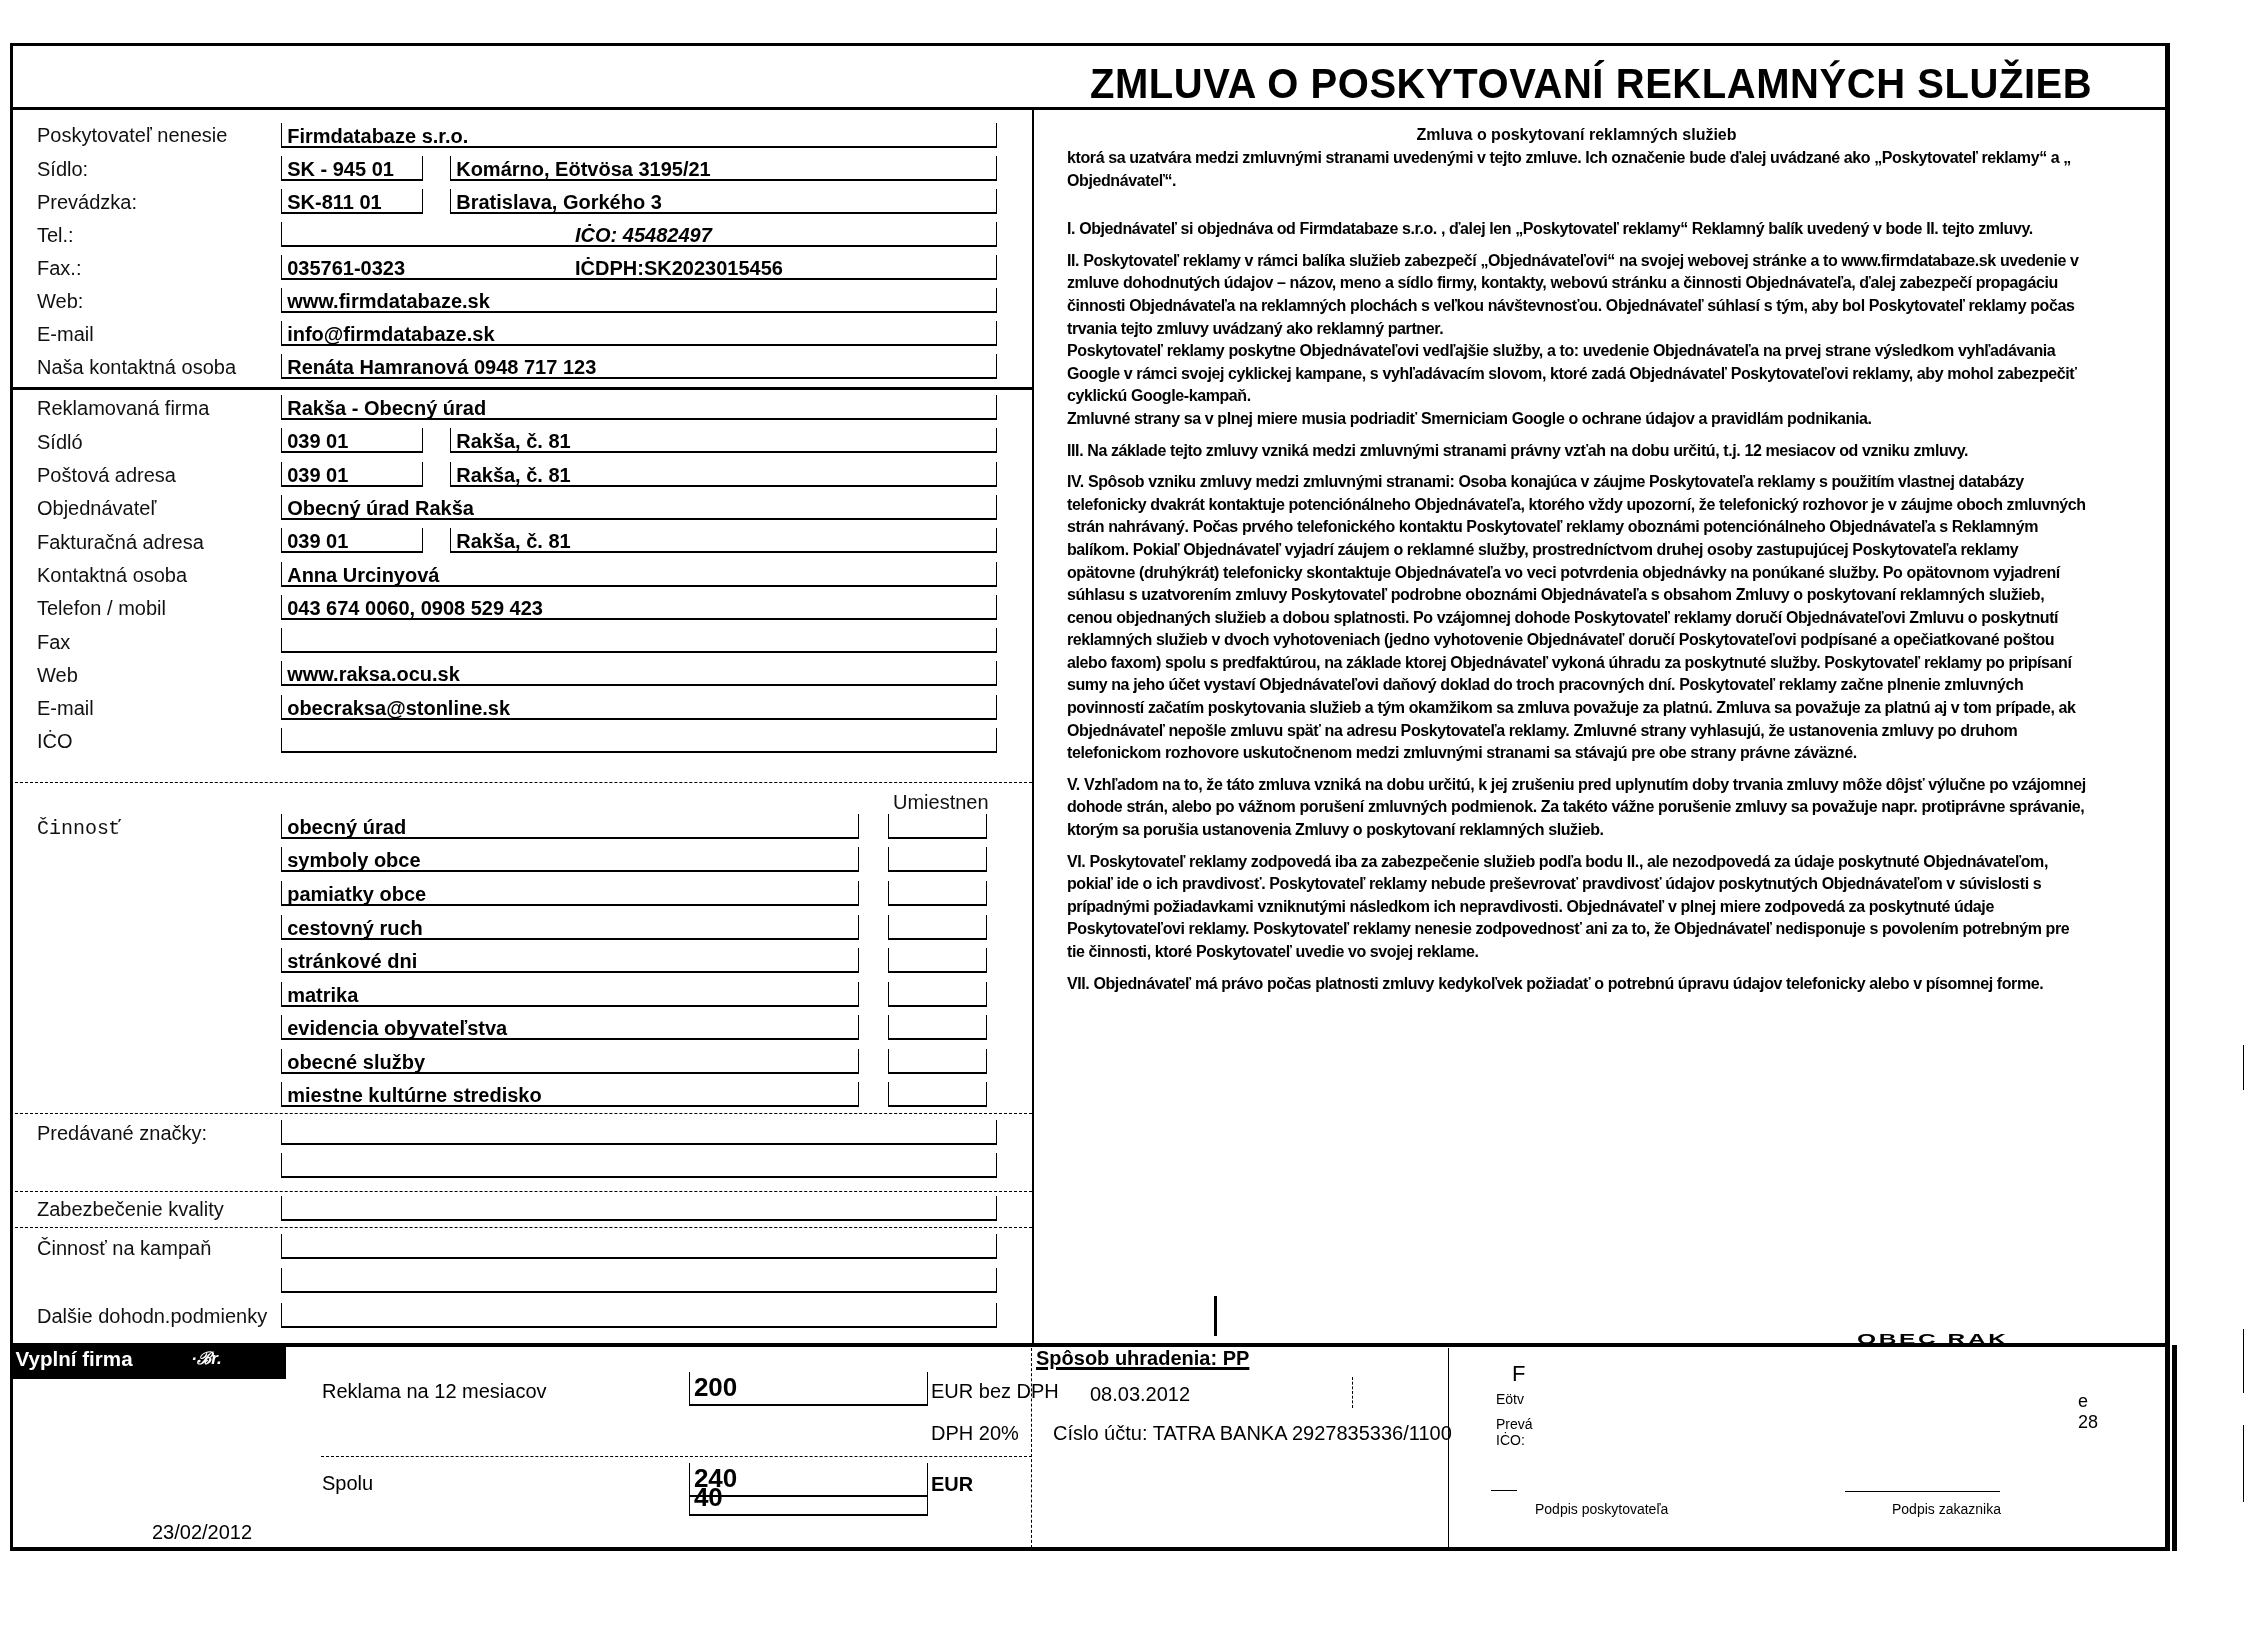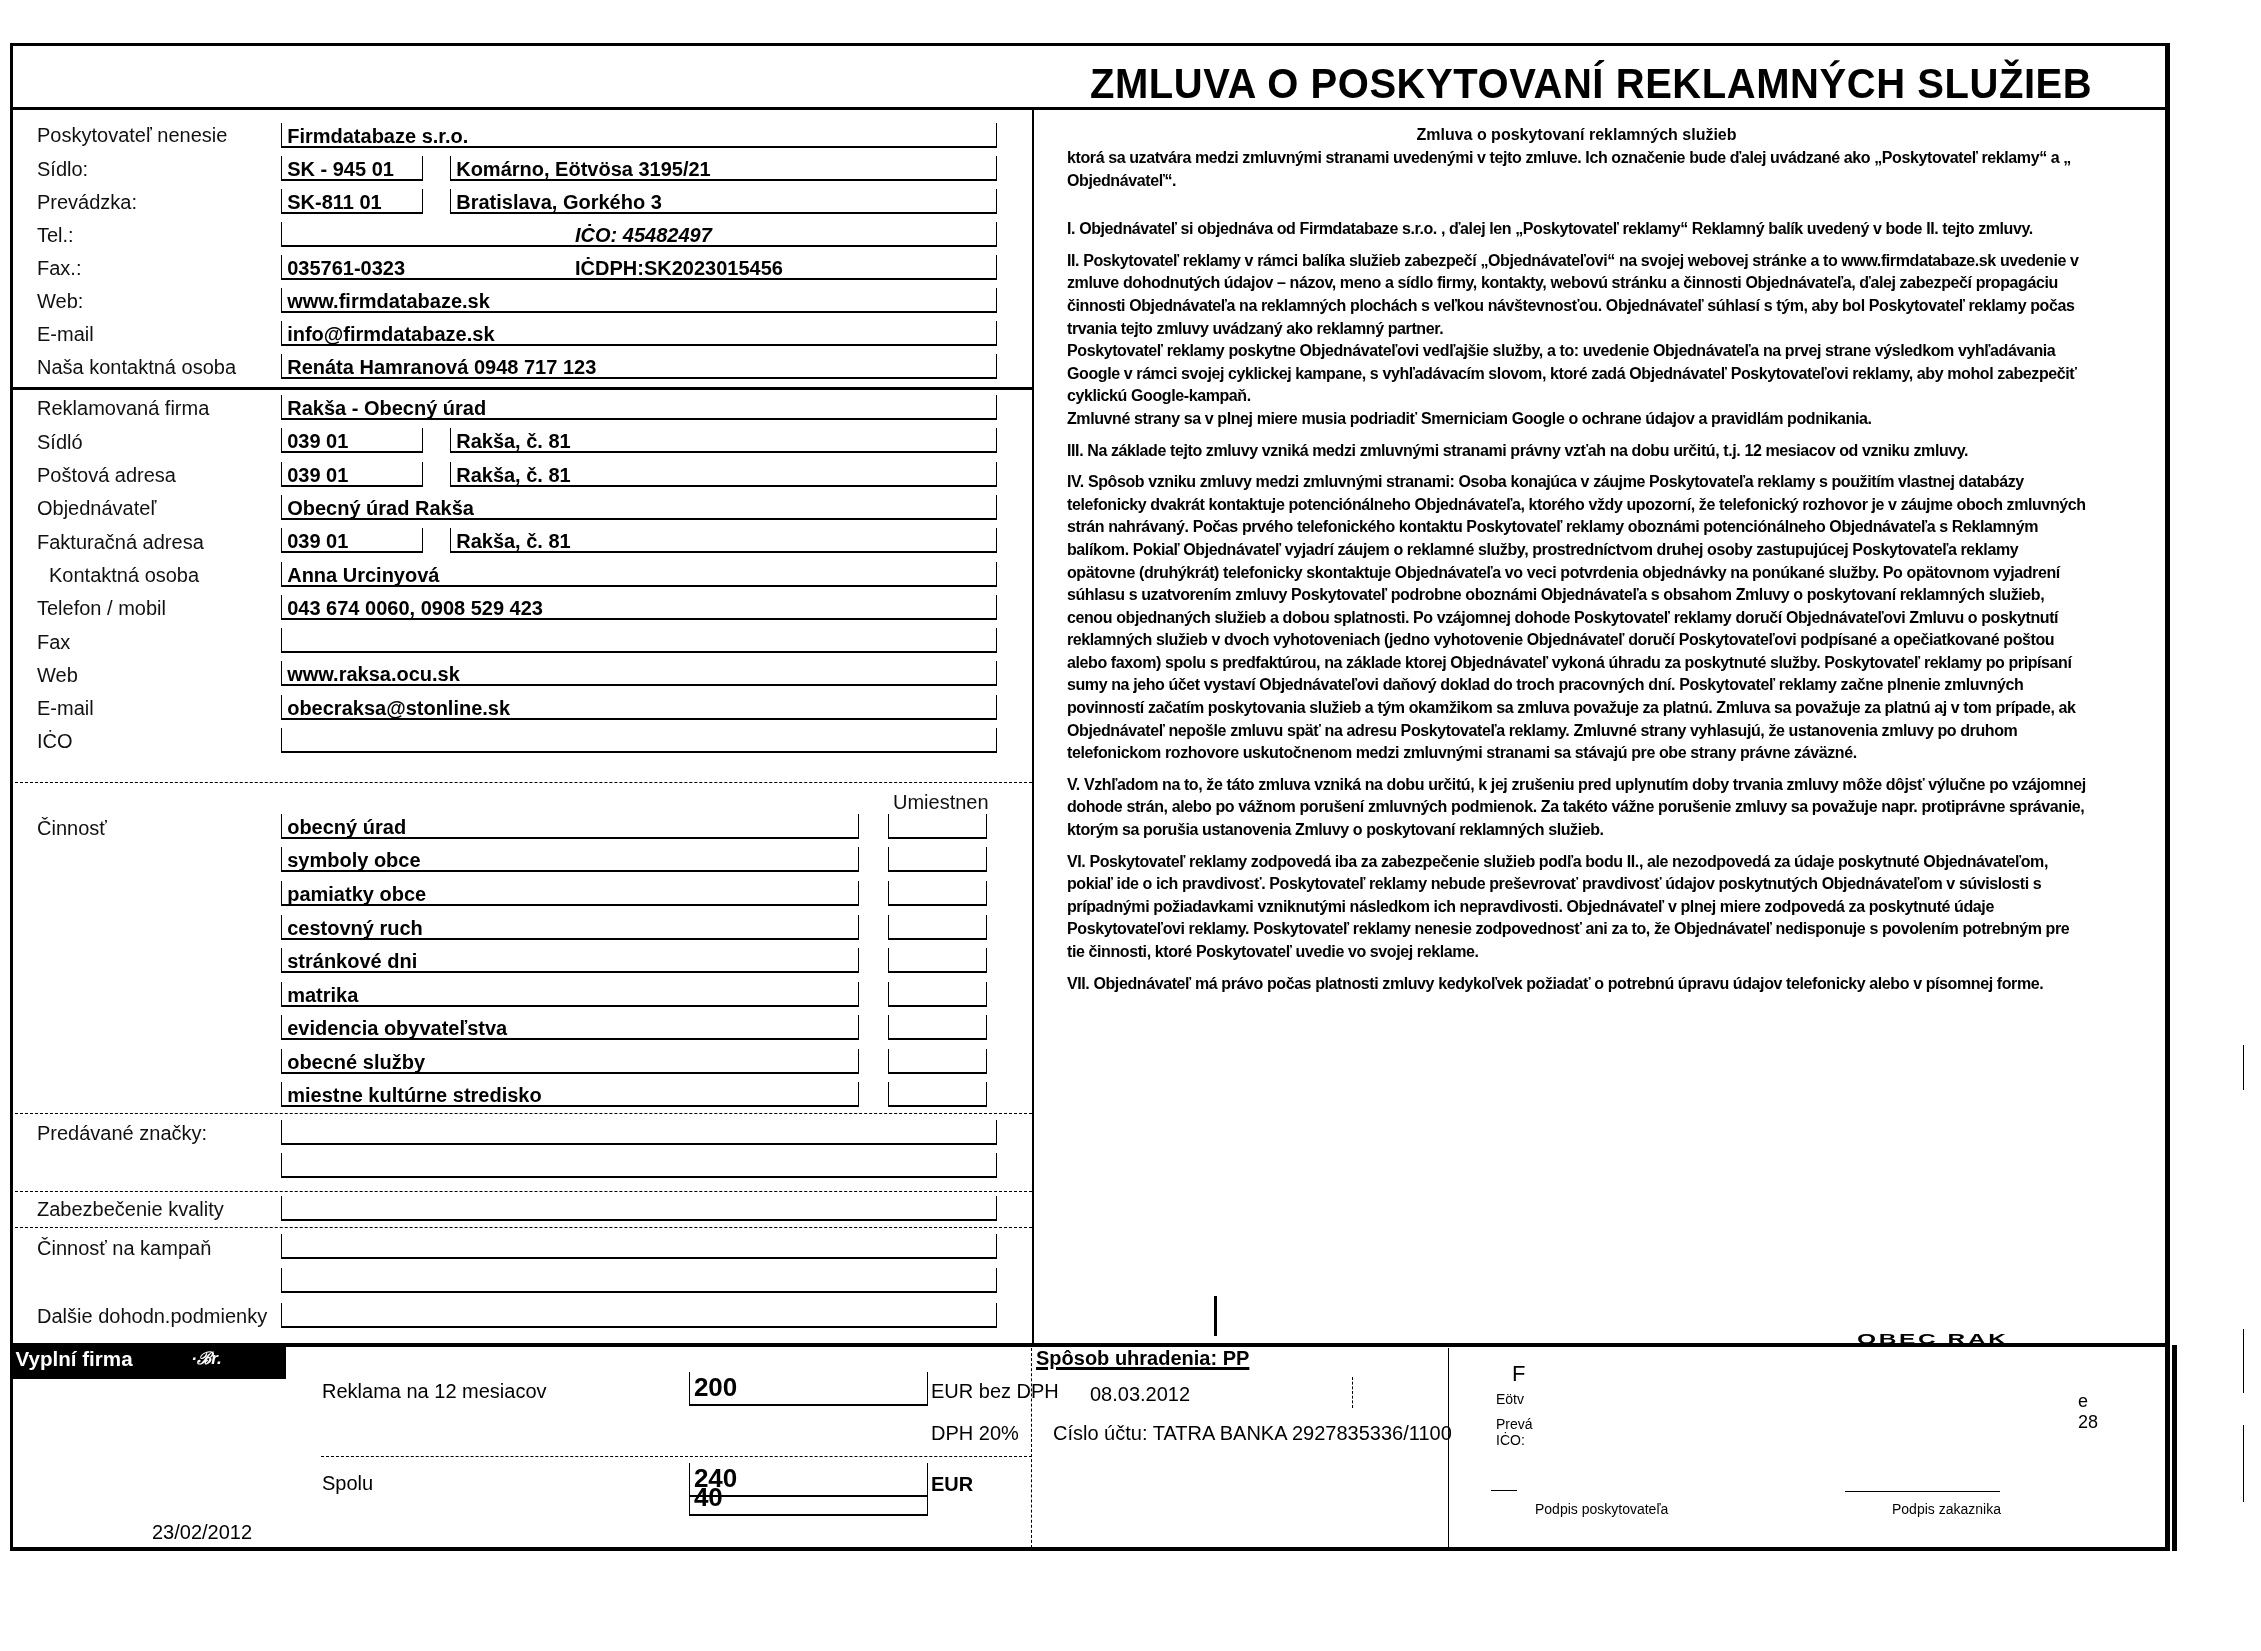--- a/index.html
+++ b/index.html
@@ -80,40 +80,40 @@
 <div class="box" style="left:281px; top:462px; width:135px;">039 01</div>
 <div class="box" style="left:450px; top:462px; width:540px;">Rakša, č. 81</div>
 
 <div class="lbl" style="top:497px;">Objednávateľ</div>
 <div class="box" style="left:281px; top:495px; width:709px;">Obecný úrad Rakša</div>
 
 <div class="lbl" style="top:531px;">Fakturačná adresa</div>
 <div class="box" style="left:281px; top:528px; width:135px;">039 01</div>
 <div class="box" style="left:450px; top:528px; width:540px;">Rakša, č. 81</div>
 
-<div class="lbl" style="top:564px;margin-left:12px;">Kontaktná osoba</div>
+<div class="lbl" style="top:564px;">Kontaktná osoba</div>
 <div class="box" style="left:281px; top:562px; width:709px;">Anna Urcinyová</div>
 
 <div class="lbl" style="top:597px;">Telefon / mobil</div>
 <div class="box" style="left:281px; top:595px; width:709px;">043 674 0060, 0908 529 423</div>
 
 <div class="lbl" style="top:631px;">Fax</div>
 <div class="box" style="left:281px; top:628px; width:709px;"></div>
 
 <div class="lbl" style="top:664px;">Web</div>
 <div class="box" style="left:281px; top:661px; width:709px;">www.raksa.ocu.sk</div>
 
 <div class="lbl" style="top:697px;">E-mail</div>
 <div class="box" style="left:281px; top:695px; width:709px;">obecraksa@stonline.sk</div>
 
 <div class="lbl" style="top:730px;">IĊO</div>
 <div class="box" style="left:281px; top:728px; width:709px;"></div>
 
 <div class="plain" style="left:893px; top:791px; color:#111;">Umiestnen</div>
-<div class="lbl" style="top:817px;">Činnosť</div>
+<div class="lbl" style="top:817px;font-family:Liberation Mono, monospace;">Činnosť</div>
 
 <div class="box" style="left:281px; top:814px; width:571px;">obecný úrad</div>
 <div class="box" style="left:888px; top:814px; width:97px; padding-left:0;"></div>
 <div class="box" style="left:281px; top:847px; width:571px;">symboly obce</div>
 <div class="box" style="left:888px; top:847px; width:97px; padding-left:0;"></div>
 <div class="box" style="left:281px; top:881px; width:571px;">pamiatky obce</div>
 <div class="box" style="left:888px; top:881px; width:97px; padding-left:0;"></div>
 <div class="box" style="left:281px; top:915px; width:571px;">cestovný ruch</div>
 <div class="box" style="left:888px; top:915px; width:97px; padding-left:0;"></div>
 <div class="box" style="left:281px; top:948px; width:571px;">stránkové dni</div>

